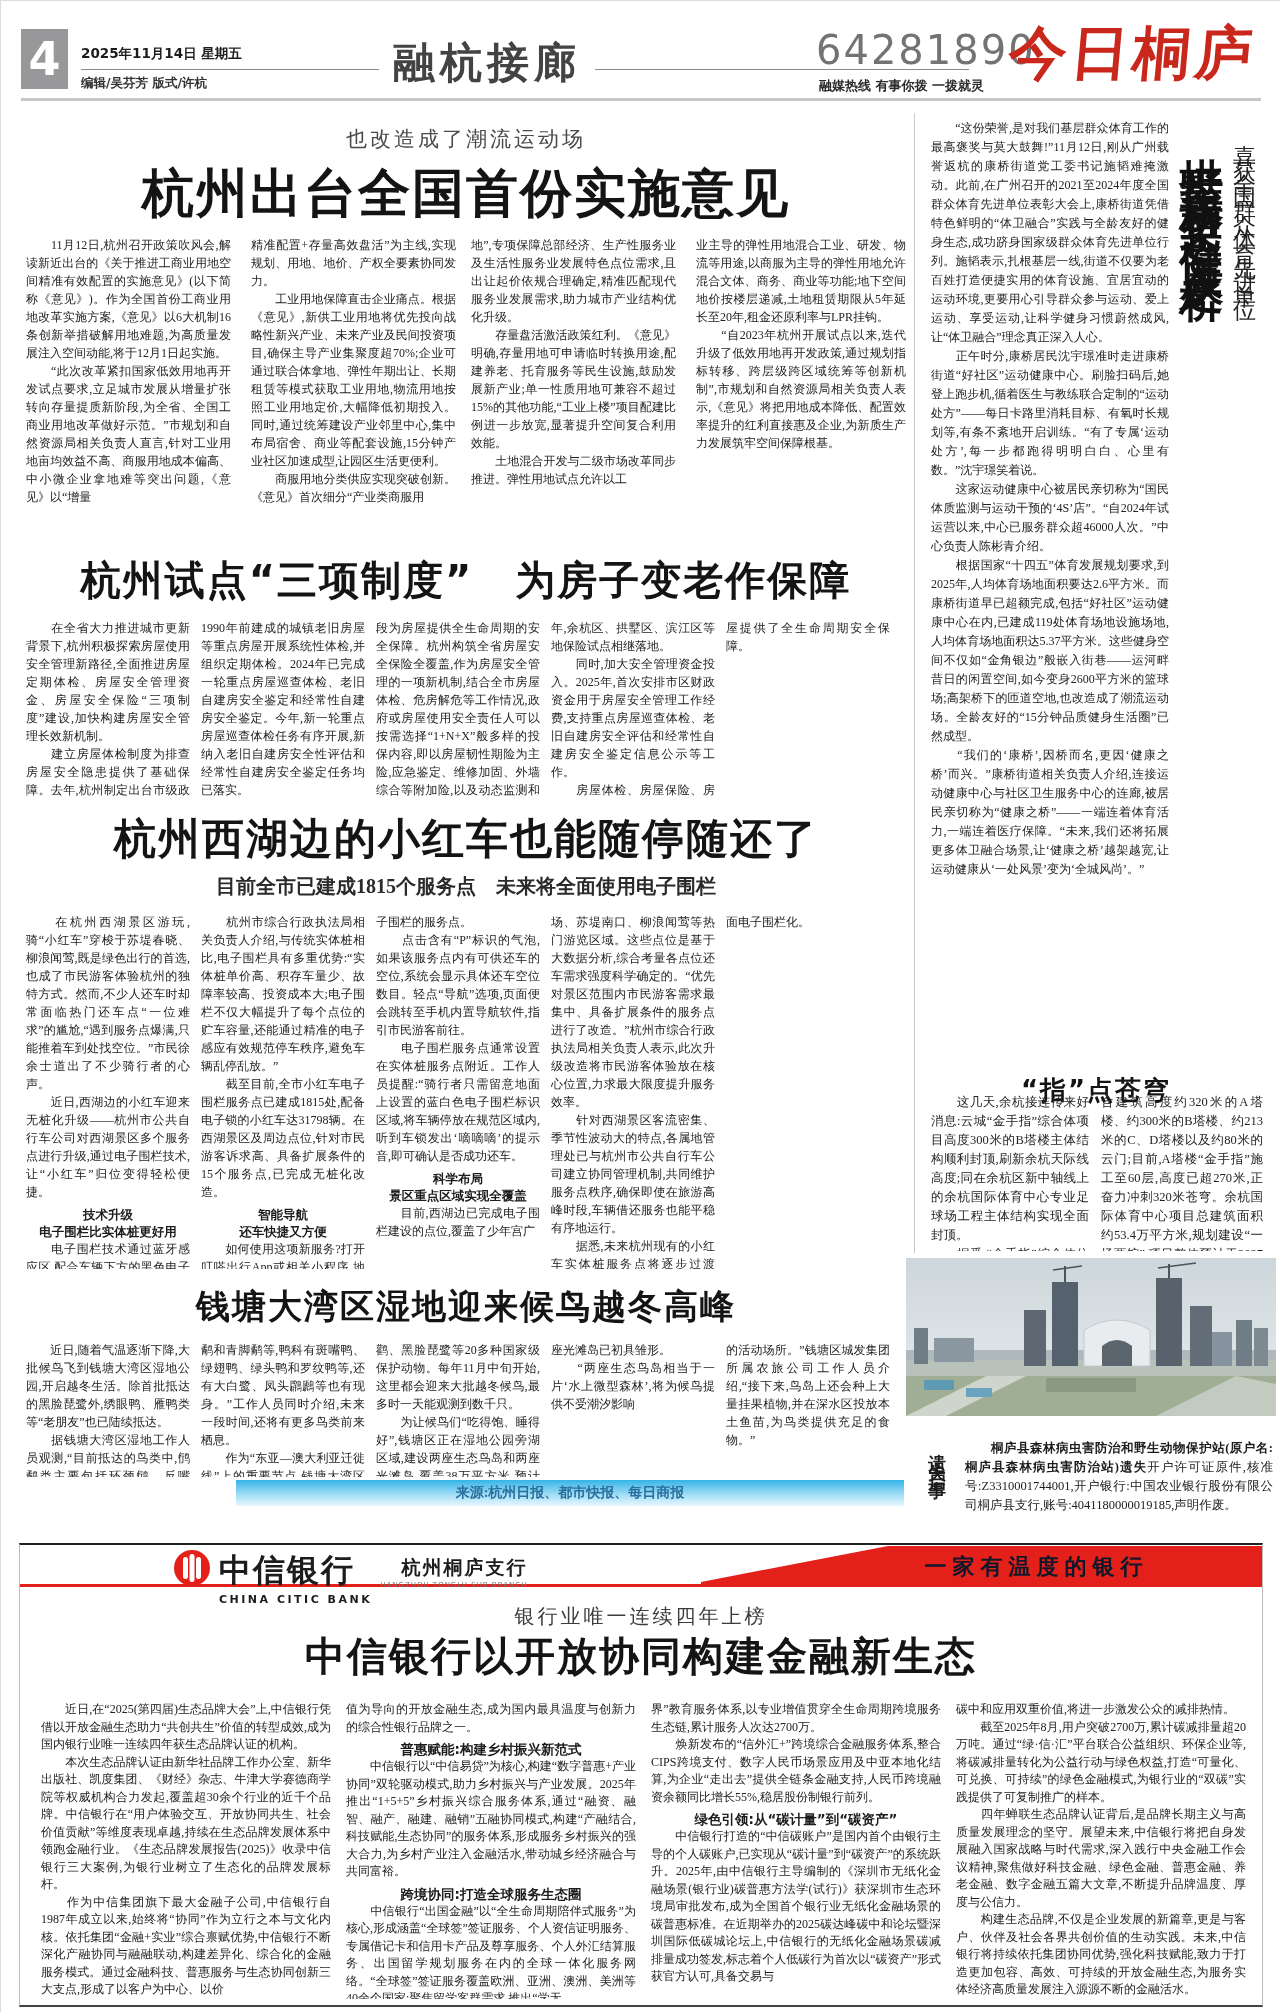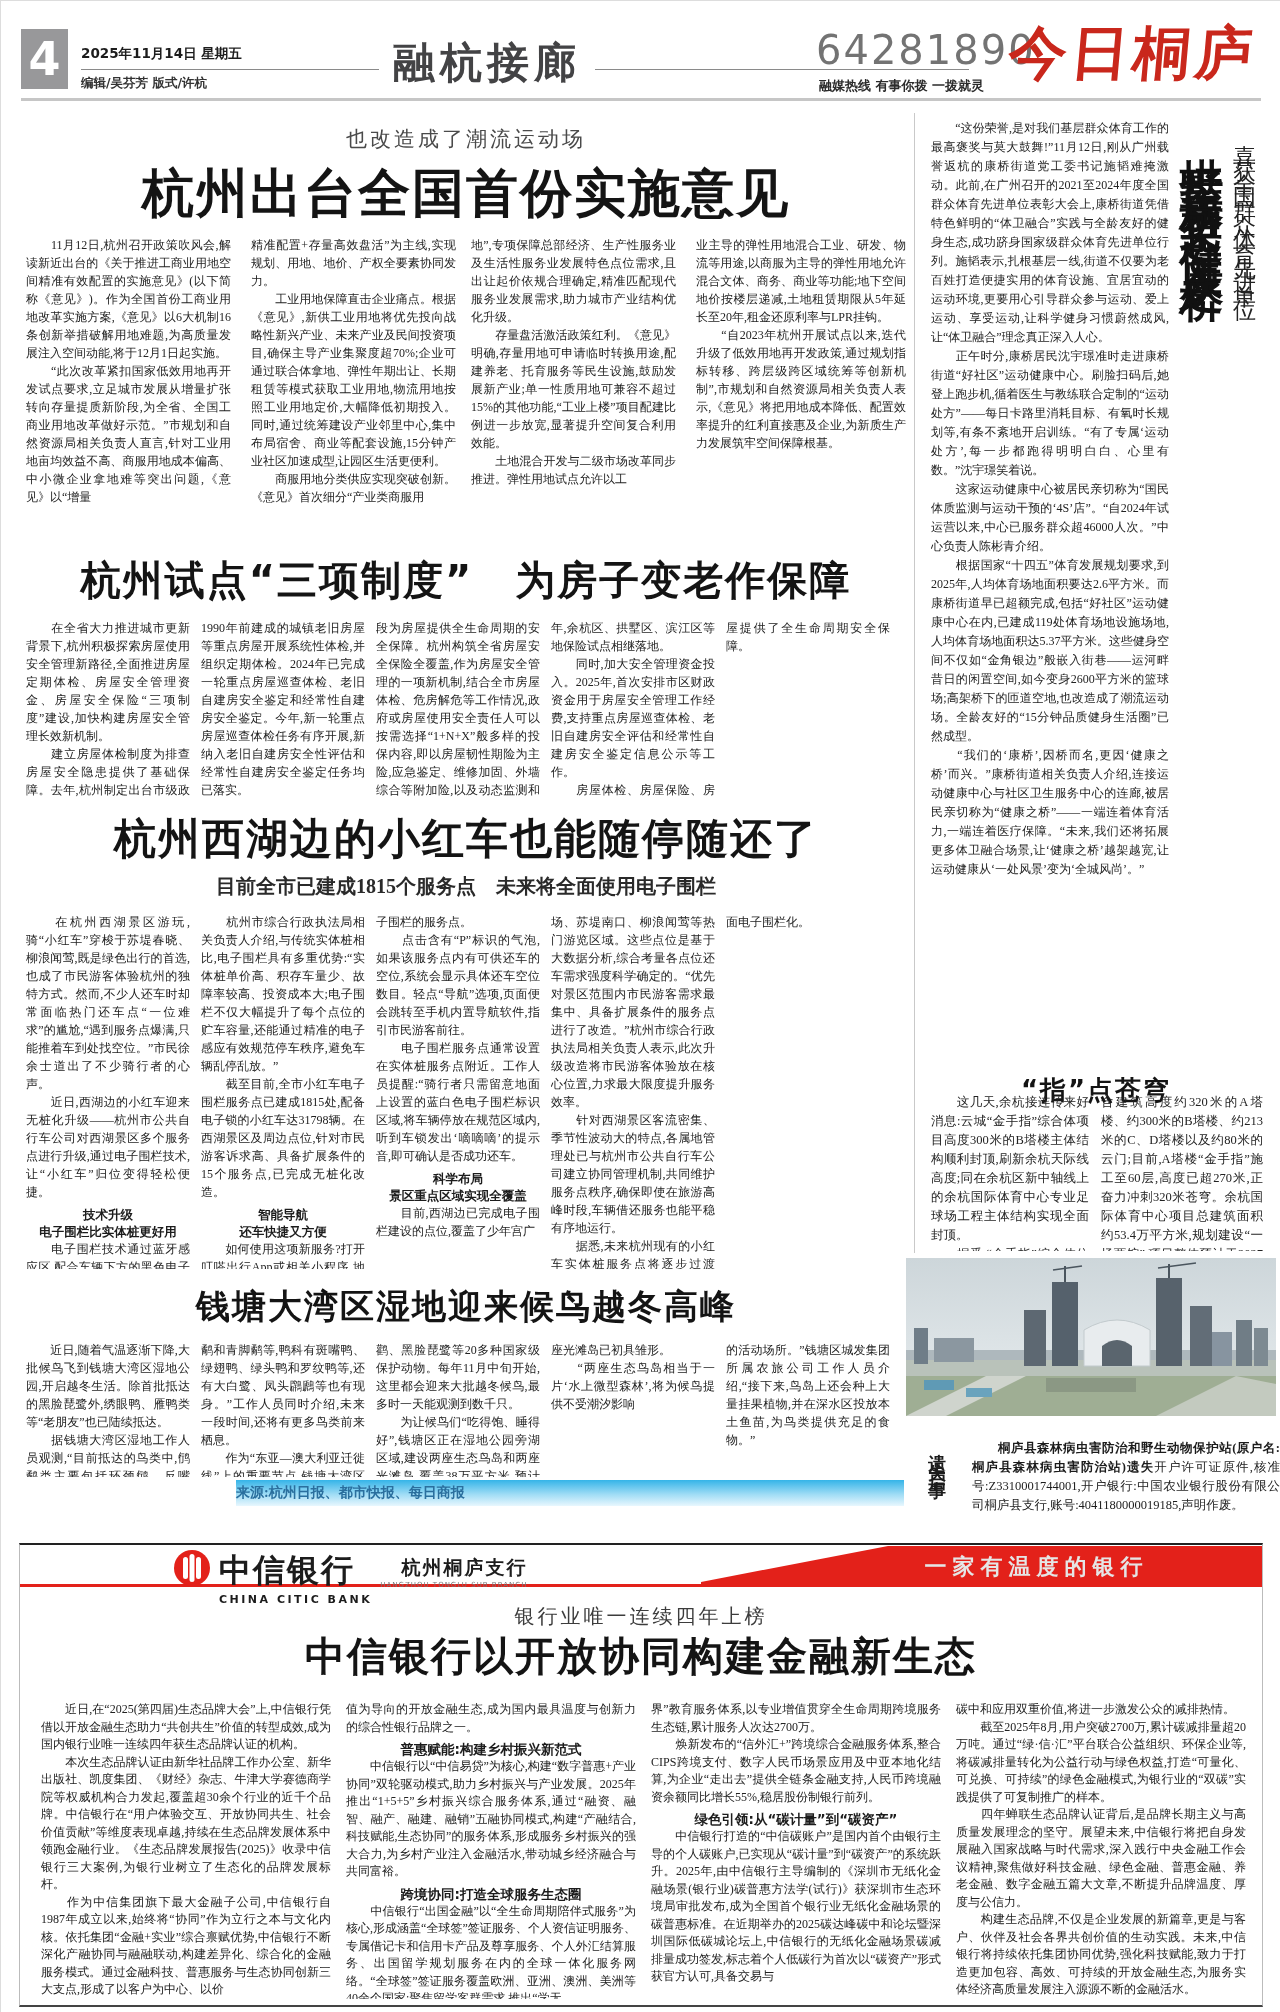--- a/index.html
+++ b/index.html
@@ -26,33 +26,33 @@
   .headline{font-weight:900;color:#141414;text-align:center;letter-spacing:2px;}
   .coltext{font-size:12px;line-height:18px;text-align:justify;white-space:pre-line;
            overflow:hidden;color:#222;}
   .subh{font-weight:bold;text-align:center;font-size:12.5px;line-height:17px;margin-top:5px;}
   .vline{width:1px;background:#c9c9c9;}
   
   .vhead{writing-mode:vertical-rl;font-weight:900;font-size:44px;letter-spacing:12px;color:#111;}
   .vkick{writing-mode:vertical-rl;font-size:23px;letter-spacing:14px;color:#222;}
   
   .srcbanner{background:linear-gradient(180deg,#35b4e8 0%,#9fdcf5 55%,#e8f7fe 100%);
-             text-align:left;font-size:14px;font-weight:bold;color:#2a6f9e;line-height:26px;}
+             text-align:center;font-size:14px;font-weight:bold;color:#2a6f9e;line-height:26px;}
   
   .lostlabel{writing-mode:vertical-rl;font-weight:900;font-size:18px;letter-spacing:9px;}
   .lostbody{font-size:12.5px;line-height:19px;text-align:justify;}
   .lostbody .b{font-weight:bold;}
   
   .citicbox{left:18px;top:1542px;width:1242px;height:460px;border-top:2px solid #222;
             border-bottom:2px solid #444;border-left:1px solid #bbb;border-right:1px solid #bbb;}
   .redline{left:19px;top:1583px;width:740px;height:3px;background:#e3211a;}
   .redband{left:700px;top:1545px;width:561px;height:41px;background:#e3211a;
            clip-path:polygon(187px 0,100% 0,100% 100%,0 100%,0 36px);}
   .redband span{display:block;text-align:center;padding-left:110px;line-height:41px;
-                color:#e5e5e5;font-size:22px;font-weight:bold;letter-spacing:6px;}
+                color:#0f172a;font-size:22px;font-weight:bold;letter-spacing:6px;}
   .bankcn{font-size:32px;font-weight:900;letter-spacing:2px;font-family:"DejaVu Serif",serif;}
   .banken{font-size:11px;font-weight:bold;letter-spacing:2.5px;}
   .branchcn{font-size:19px;font-weight:bold;letter-spacing:2px;}
   .branchen{font-size:7px;color:#777;letter-spacing:1px;}
   .logo-svg{display:block;}
 </style>
 </head>
 <body>
 
 <div class="page">
@@ -178,21 +178,21 @@
       <rect x="0" y="118" width="370" height="40" fill="#9fae94"></rect>
       <path d="M0 158 L80 118 L120 118 L40 158 Z" fill="#cfd4cd"></path>
       <path d="M250 158 L330 118 L370 126 L370 158 Z" fill="#c3cabf"></path>
       <rect x="140" y="120" width="90" height="14" fill="#8b9884"></rect>
       <rect x="18" y="122" width="30" height="10" fill="#5f9ab5"></rect>
       <rect x="60" y="130" width="26" height="9" fill="#6aa3bd"></rect>
     </svg>
   </div>
 
   <div class="abs lostlabel hei" style="left:924px;top:1438px;height:110px;">遗失启事</div>
-  <div class="abs lostbody" style="left:964px;top:1438px;width:308px;margin-left:7px;">
+  <div class="abs lostbody" style="left:964px;top:1438px;width:308px;">
     <span class="b">　　桐庐县森林病虫害防治和野生动物保护站(原户名:桐庐县森林病虫害防治站)遗失</span><span>开户许可证原件,核准号:Z3310001744001,开户银行:中国农业银行股份有限公司桐庐县支行,账号:4041180000019185,声明作废。</span>
   </div>
 
   <div class="abs citicbox"></div>
   <div class="abs redline"></div>
   <div class="abs redband">
     <span>一家有温度的银行</span>
   </div>
   <div class="abs" style="left:172px;top:1548px;display:flex;align-items:flex-start;gap:8px;">
     <svg class="logo-svg" width="38" height="38" viewBox="0 0 38 38">

